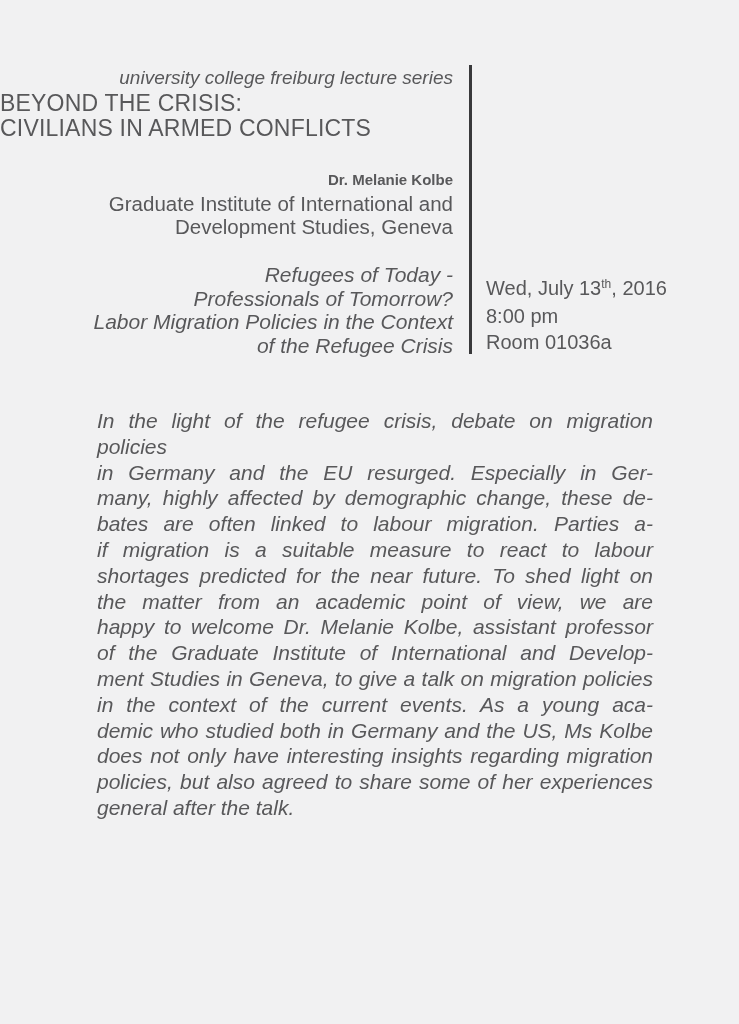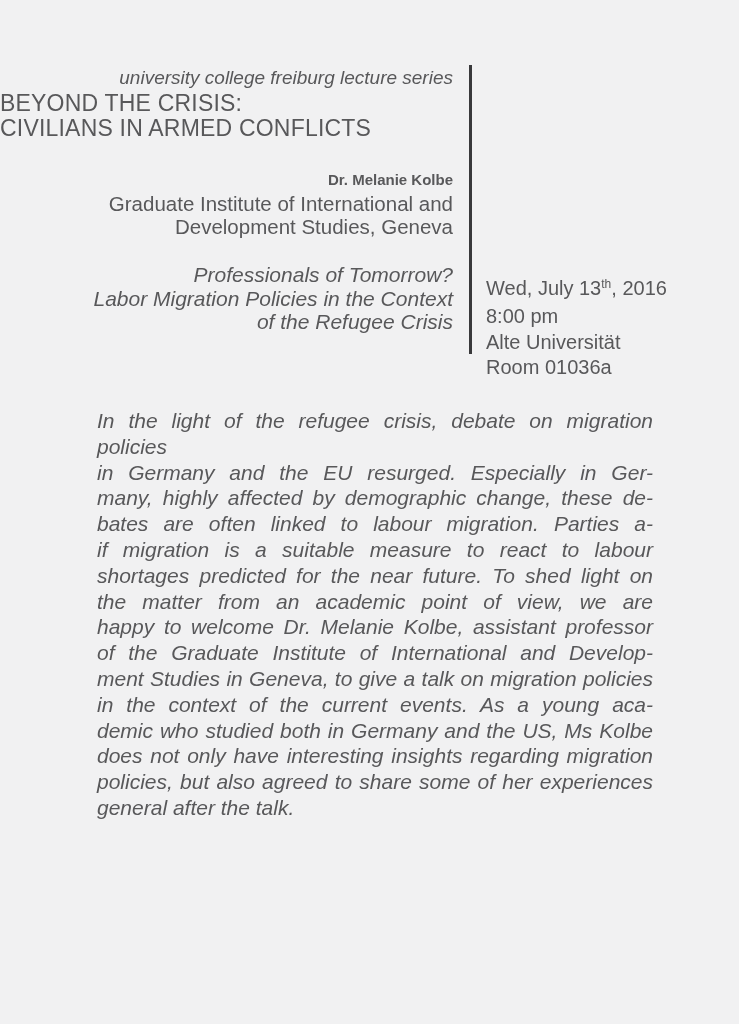--- a/index.html
+++ b/index.html
@@ -104,31 +104,31 @@
     <div>CIVILIANS IN ARMED CONFLICTS</div>
   </div>
 
   <div class="speaker-block">
     <div class="speaker-name">Dr. Melanie Kolbe</div>
     <div>Graduate Institute of International and</div>
     <div>Development Studies, Geneva</div>
   </div>
 
   <div class="talk-title">
+    <div>Refugees of Today -</div>
     <div>Professionals of Tomorrow?</div>
     <div>Labor Migration Policies in the Context</div>
     <div>of the Refugee Crisis</div>
   </div>
 
   <div class="divider"></div>
 
   <div class="event-details">
     <div><span>Wed, July 13</span><sup>th</sup><span>, 2016</span></div>
     <div>8:00 pm</div>
-    <div>Alte Universität</div>
     <div>Room 01036a</div>
   </div>
 
   <div class="body-text">
     <div class="body-line">In the light of the refugee crisis, debate on migration policies</div>
     <div class="body-line">in Germany and the EU resurged. Especially in Ger-</div>
     <div class="body-line">many, highly affected by demographic change, these de-</div>
     <div class="body-line">bates are often linked to labour migration. Parties a-</div>
     <div class="body-line">if migration is a suitable measure to react to labour</div>
     <div class="body-line">shortages predicted for the near future. To shed light on</div>

